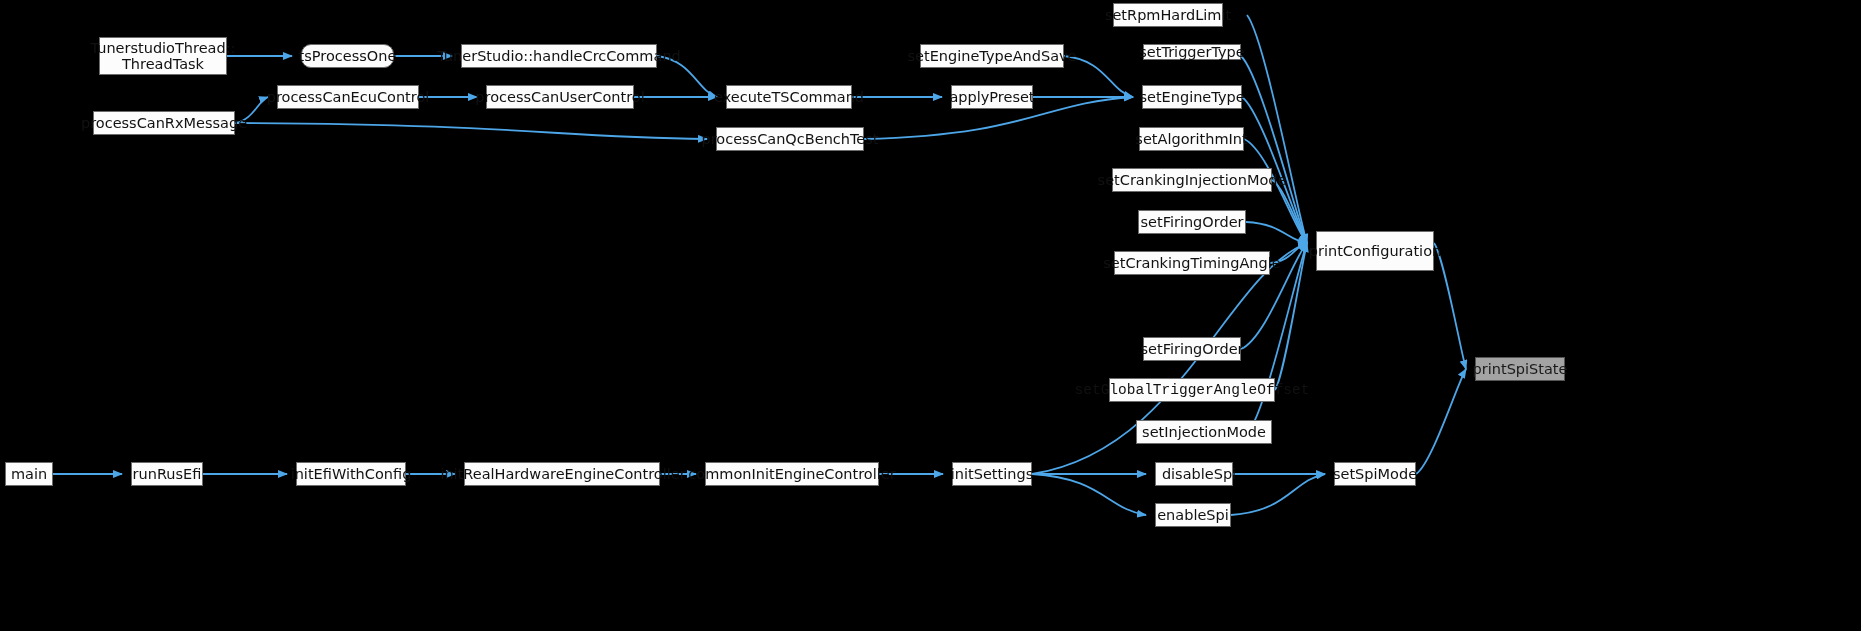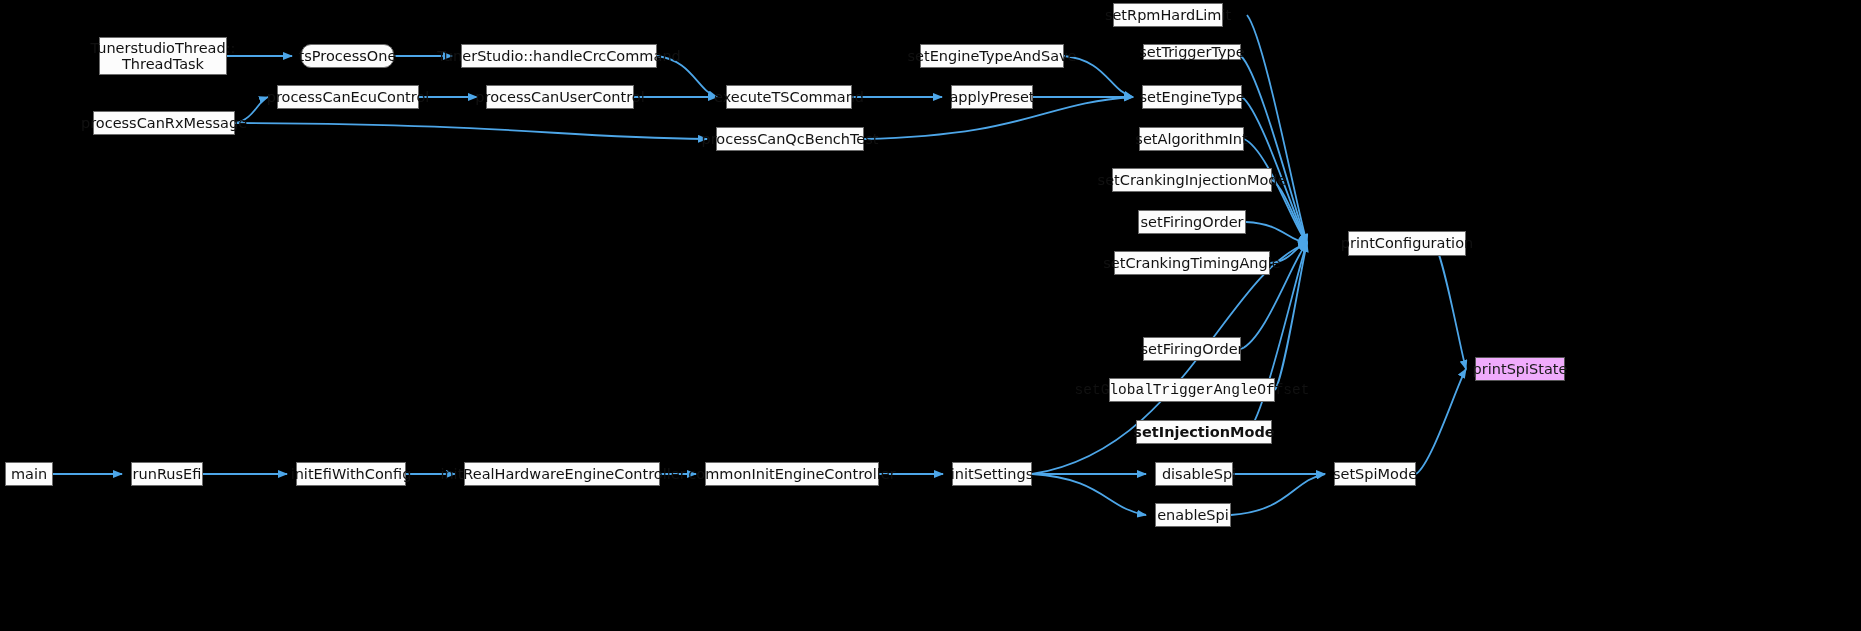--- a/index.html
+++ b/index.html
@@ -2,21 +2,21 @@
 <html><head>
 <meta charset="utf-8">
 <style>
   html,body{margin:0;padding:0;background:#000;}
   #canvas{position:relative;width:1861px;height:631px;background:#000;overflow:hidden;
           font-family:"DejaVu Sans","Liberation Sans",sans-serif;}
   svg.edges{position:absolute;left:0;top:0;width:1861px;height:631px;}
   .node{position:absolute;box-sizing:border-box;background:#fcfcfc;border:1px solid #6b6b6b;
         color:#111;display:flex;align-items:center;justify-content:center;text-align:center;
         font-size:14.5px;line-height:1.12;padding:0 6px;white-space:pre-line;}
-  .node.hl{background:#f0abfc;border-color:#545454;color:#1a1a1a;}
+  .node.hl{background:#a3a3a3;border-color:#545454;color:#1a1a1a;}
 </style>
 </head>
 <body>
 
 <div id="canvas">
   <svg class="edges" viewBox="0 0 1861 631">
     <defs>
       <marker id="ah" markerWidth="10" markerHeight="8" refX="9" refY="4" orient="auto" markerUnits="userSpaceOnUse">
         <path d="M0,0 L10,4 L0,8 z" fill="#4da6e8"></path>
       </marker>
@@ -71,22 +71,22 @@
       <div class="node" style="left: 951px; top: 85px; width: 82px; height: 24px;">applyPreset</div>
       <div class="node" style="left: 1113px; top: 3px; width: 110px; height: 24px;">setRpmHardLimit</div>
       <div class="node" style="left: 1143px; top: 44px; width: 98px; height: 16px;">setTriggerType</div>
       <div class="node" style="left: 1142px; top: 85px; width: 100px; height: 24px;">setEngineType</div>
       <div class="node" style="left: 1139px; top: 127px; width: 105px; height: 24px;">setAlgorithmInt</div>
       <div class="node" style="left: 1112px; top: 168px; width: 160px; height: 24px;">setCrankingInjectionMode</div>
       <div class="node" style="left: 1138px; top: 210px; width: 108px; height: 24px;">setFiringOrder</div>
       <div class="node" style="left: 1114px; top: 251px; width: 156px; height: 24px;">setCrankingTimingAngle</div>
       <div class="node" style="left: 1143px; top: 337px; width: 98px; height: 24px;">setFiringOrder</div>
       <div class="node" style="left: 1109px; top: 378px; width: 166px; height: 24px; font-family: Liberation Mono, monospace;">setGlobalTriggerAngleOffset</div>
-      <div class="node" style="left: 1136px; top: 420px; width: 136px; height: 24px; font-weight: bold;">setInjectionMode</div>
-      <div class="node" style="left: 1316px; top: 231px; width: 118px; height: 25px; margin-left: 32px;">printConfiguration</div>
+      <div class="node" style="left: 1136px; top: 420px; width: 136px; height: 24px;">setInjectionMode</div>
+      <div class="node" style="left: 1316px; top: 231px; width: 118px; height: 40px;">printConfiguration</div>
       <div class="node hl" style="left: 1475px; top: 357px; width: 90px; height: 24px;">printSpiState</div>
       <div class="node" style="left: 5px; top: 462px; width: 48px; height: 24px;">main</div>
       <div class="node" style="left: 131px; top: 462px; width: 72px; height: 24px;">runRusEfi</div>
       <div class="node" style="left: 296px; top: 462px; width: 110px; height: 24px;">initEfiWithConfig</div>
       <div class="node" style="left: 464px; top: 462px; width: 196px; height: 24px; padding-left: 8px;">initRealHardwareEngineController</div>
       <div class="node" style="left: 705px; top: 462px; width: 174px; height: 24px;">commonInitEngineController</div>
       <div class="node" style="left: 952px; top: 462px; width: 80px; height: 24px;">initSettings</div>
       <div class="node" style="left: 1155px; top: 462px; width: 78px; height: 24px; padding-left: 16px;">disableSpi</div>
       <div class="node" style="left: 1155px; top: 503px; width: 76px; height: 24px;">enableSpi</div>
       <div class="node" style="left: 1334px; top: 462px; width: 82px; height: 24px;">setSpiMode</div>

